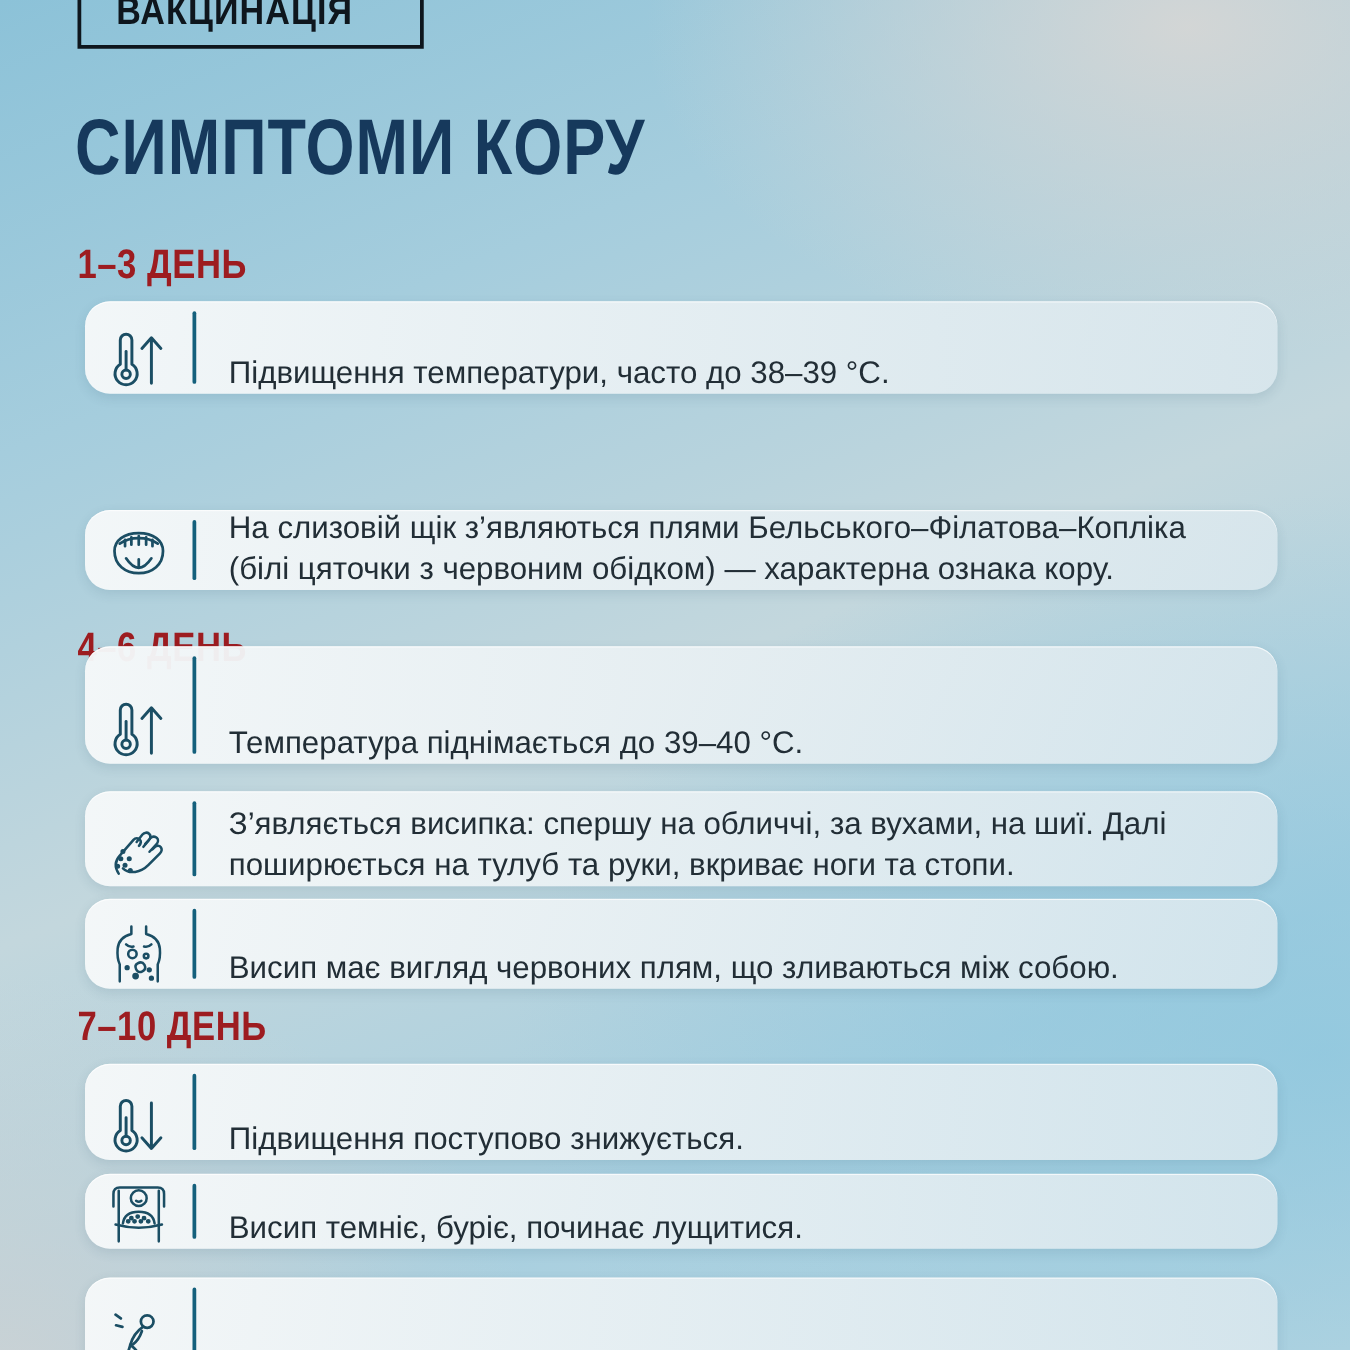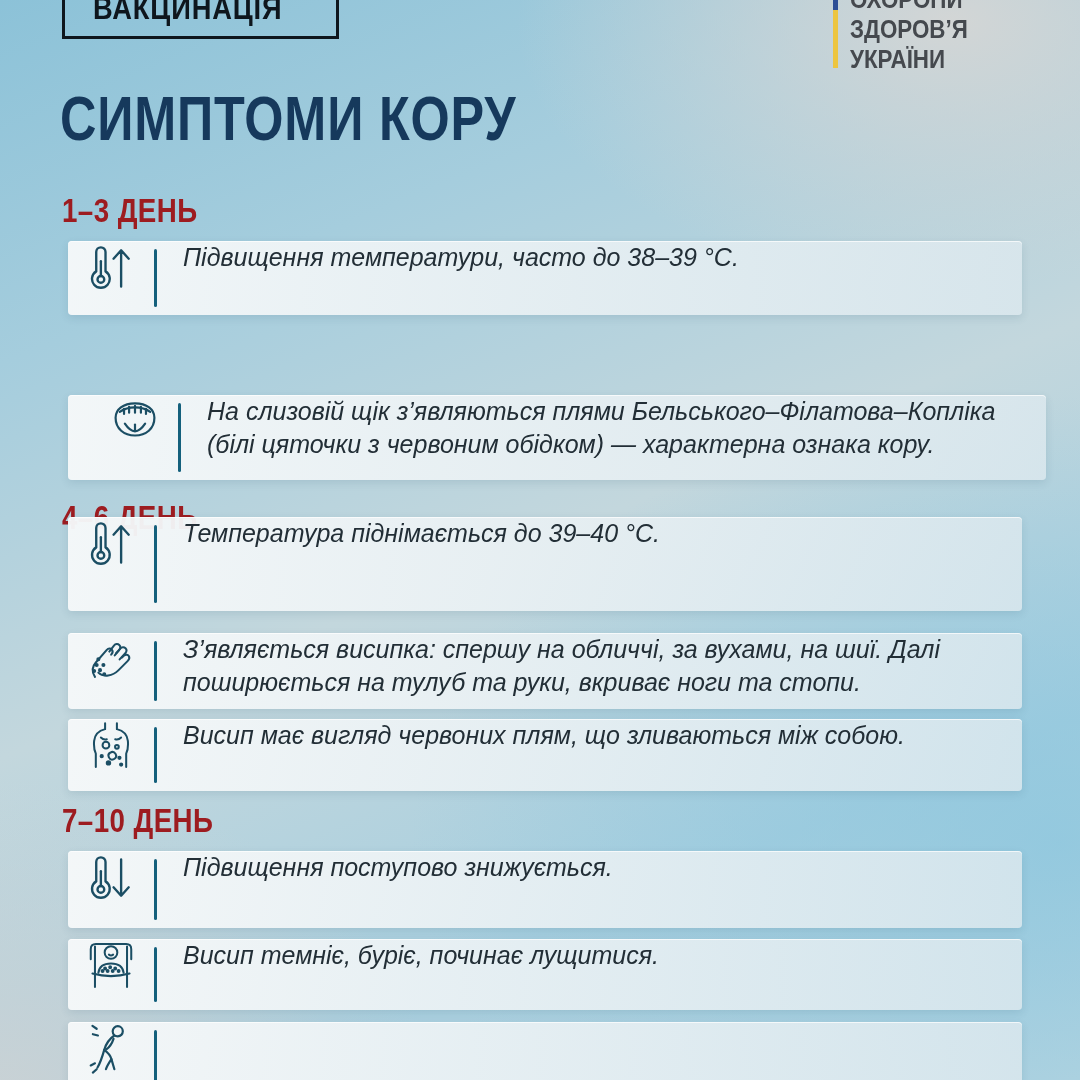--- a/index.html
+++ b/index.html
@@ -45,60 +45,49 @@
   
   .sec-header {
     position:absolute; left:62px; margin:0;
     font-size:33px; line-height:34px; font-weight:bold; color:#9d1c20;
     transform:scaleX(.84); transform-origin:left center; letter-spacing:.5px; white-space:nowrap;
   }
   .h1 { top:194px; } .h2 { top:501px; } .h3 { top:804px; }
 
   
   .card {
-    position:absolute; left:68px; width:954px; border-radius:4px;
+    position:absolute; left:68px; width:954px; border-radius:20px;
     background:linear-gradient(100deg, rgba(245,248,249,.97) 0%, rgba(234,241,244,.92) 45%, rgba(219,232,238,.85) 100%);
     box-shadow:0 3px 9px rgba(35,70,95,.12), inset 0 1px 0 rgba(255,255,255,.7);
-    display:flex; align-items:flex-start;font-style:italic;
+    display:flex; align-items:flex-end;
   }
   .c1 { top:241px; height:74px; }
   .c2 { top:328px; height:73px; }
-  .c3 { top:395px; height:85px;padding-left:24px; }
+  .c3 { top:408px; height:64px; }
   .c4 { top:517px; height:94px; }
   .c5 { top:633px; height:76px; }
   .c6 { top:719px; height:72px; }
   .c7 { top:851px; height:77px; }
-  .c8 { top:939px; height:71px; }
+  .c8 { top:939px; height:60px; }
   .c9 { top:1022px; height:80px; }
 
   .icon-box { flex:0 0 86px; display:flex; justify-content:center; align-items:center; color:#1b4e64; }
   .icon-box svg { display:block; }
   .sep { flex:0 0 3px; align-self:stretch; margin:8px 0; background:#14607c; border-radius:2px; }
   .text { padding:0 28px 0 26px; font-size:25px; line-height:33px; color:#222e36; }
 </style>
 </head>
 <body>
 
 <div class="page">
 
   <div class="badge">
     <span>ВАКЦИНАЦІЯ</span>
   </div>
 
-  <div class="logo">
-    <div class="flagbar">
-      <div class="flag-blue"></div>
-      <div class="flag-yellow"></div>
-    </div>
-    <div class="logo-text">
-      <div class="line">ОХОРОНИ</div>
-      <div class="line">ЗДОРОВ’Я</div>
-      <div class="line">УКРАЇНИ</div>
-    </div>
-  </div>
 
   <h1 class="title">СИМПТОМИ КОРУ</h1>
 
   <h2 class="sec-header h1">1–3 ДЕНЬ</h2>
   <h2 class="sec-header h2">4–6 ДЕНЬ</h2>
   <h2 class="sec-header h3">7–10 ДЕНЬ</h2>
 
   <div class="card c1">
     <div class="icon-box">
       <svg width="54" height="54" viewBox="0 0 64 64" fill="none" stroke="currentColor" stroke-width="2.8" stroke-linecap="round" stroke-linejoin="round">

